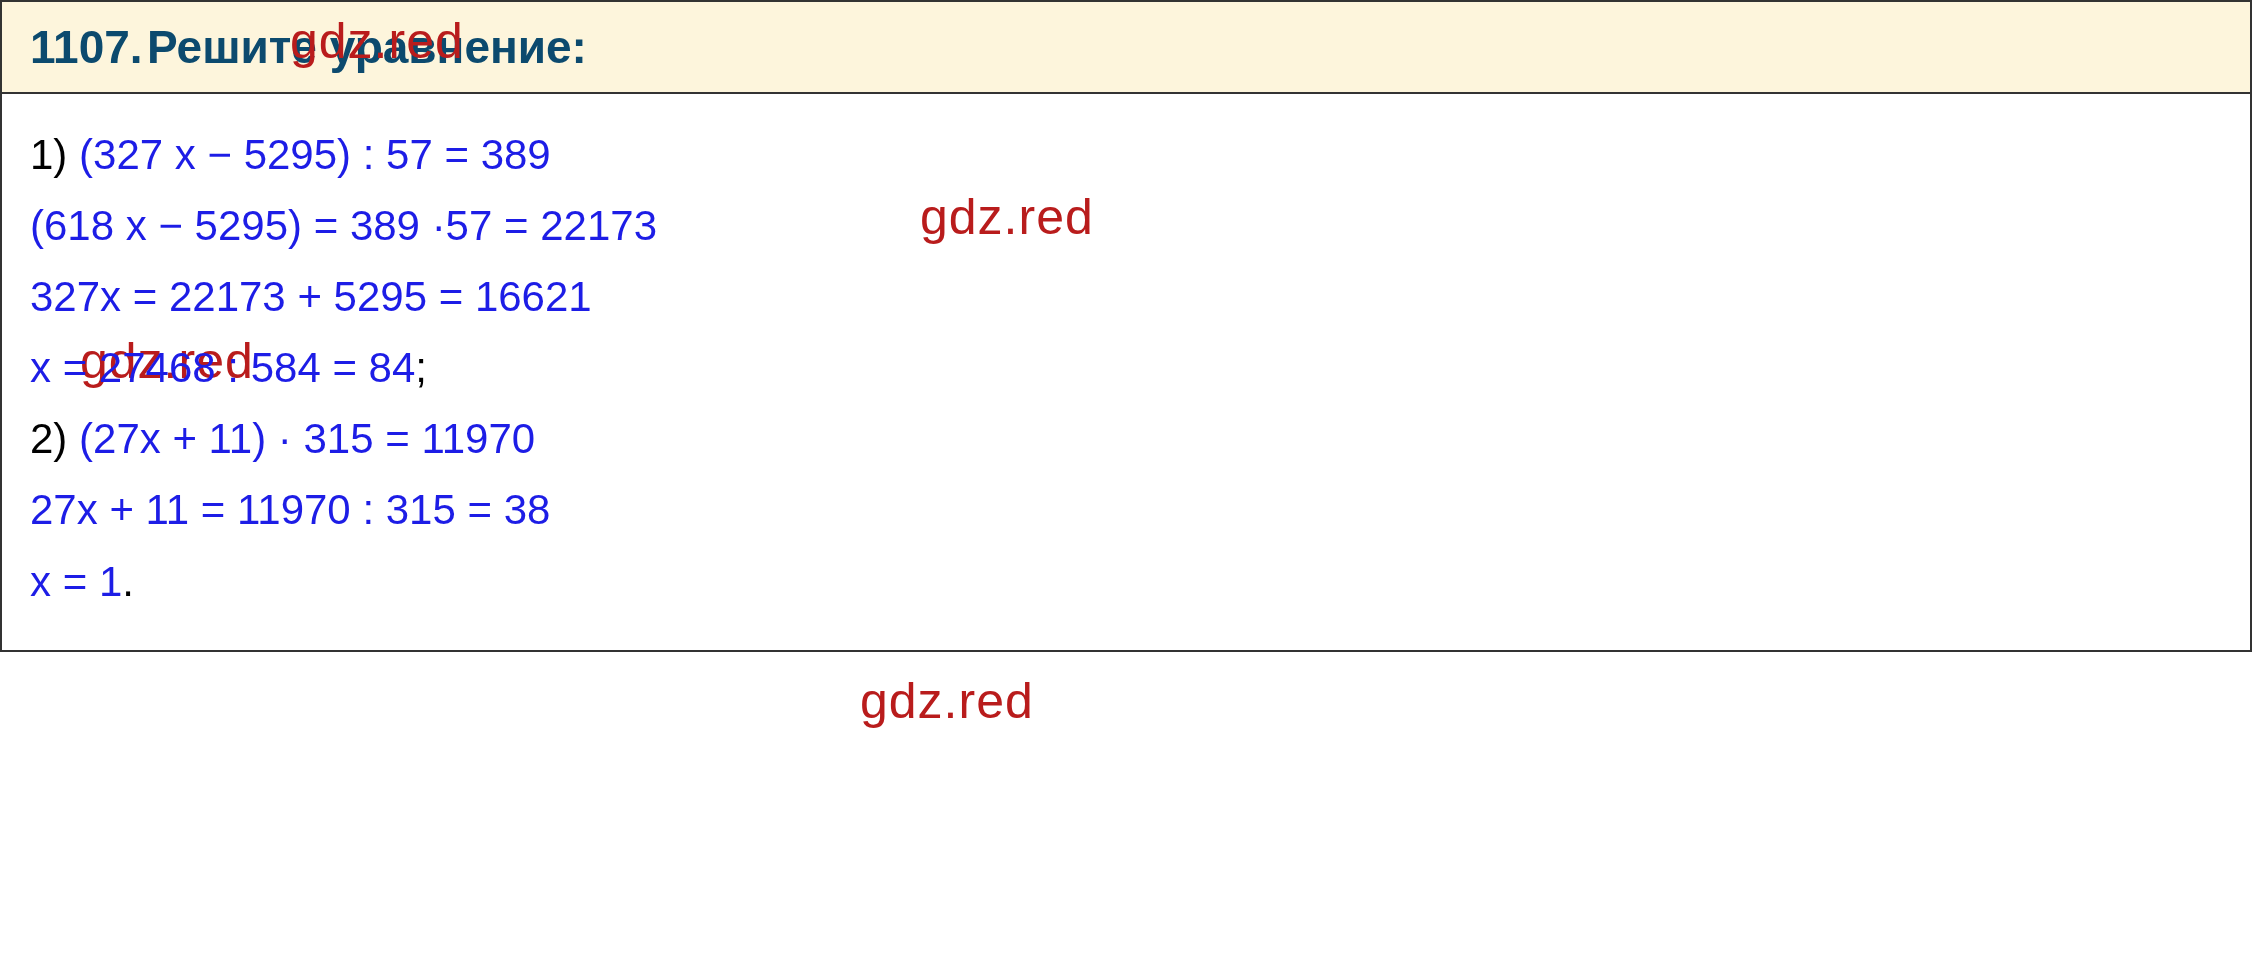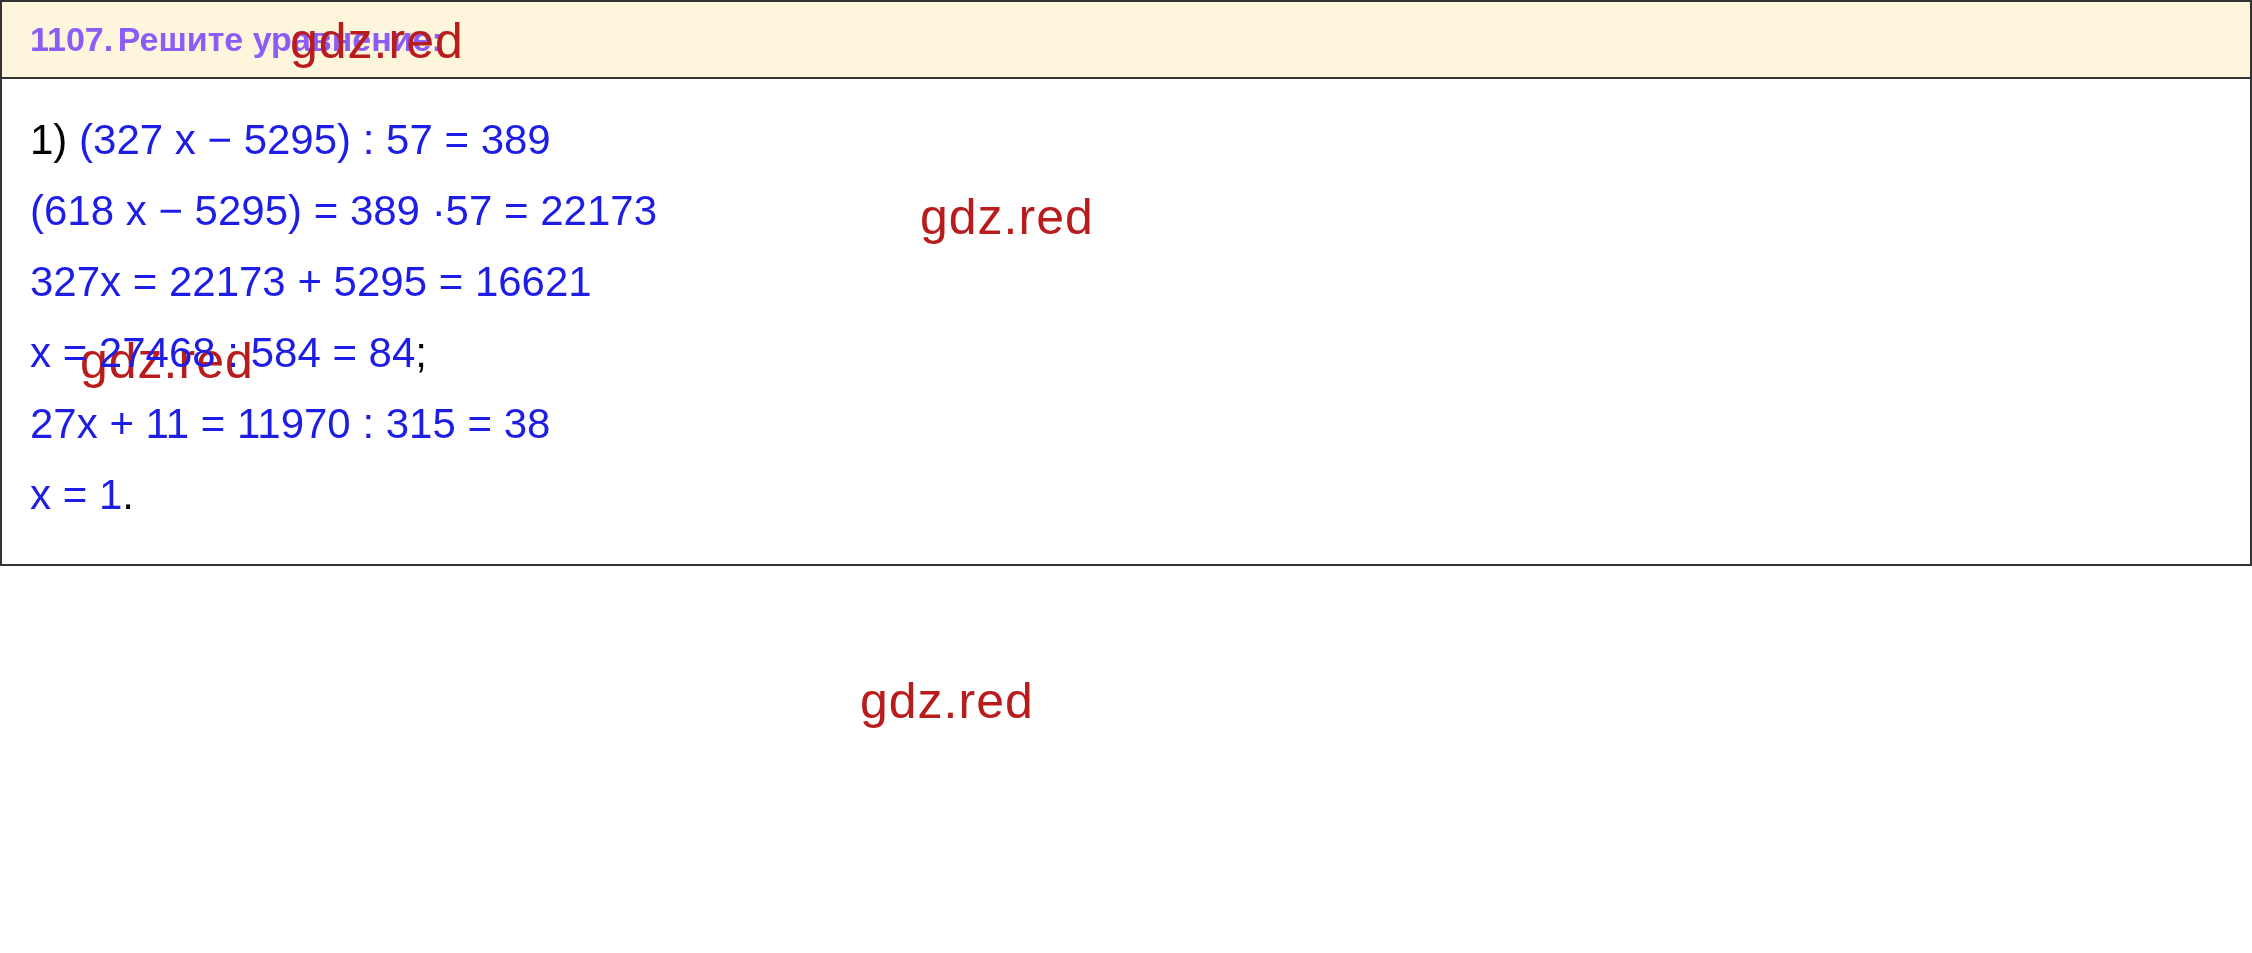--- a/index.html
+++ b/index.html
@@ -17,23 +17,23 @@
     .container {
       width: 100%;
       border: 2px solid #333;
     }
     .header {
       background: #fdf5dc;
       border-bottom: 2px solid #333;
       padding: 18px 28px;
     }
     .header-text {
-      font-size: 34px;
+      font-size: 46px;
       font-weight: bold;
-      color: #8b5cf6;
+      color: #0c4a6e;
     }
     .content {
       padding: 28px 44px 30px 28px;
       background: #fff;
     }
     .line {
       font-size: 42px;
       line-height: 1.55;
       margin-bottom: 6px;
     }
@@ -96,20 +96,24 @@
       <span class="blue">(618 x − 5295) = 389 ·57 = 22173</span>
     </div>
     <div class="line">
       <span class="blue">327x = 22173 + 5295 = 16621</span>
     </div>
     <div class="line">
       <span class="blue">x = 27468 : 584 = </span><span class="blue bold">84</span><span class="black">;</span>
     </div>
 
     <div class="line">
+      <span class="black">2)</span>
+      <span class="blue">(27x + 11) · 315 = 11970</span>
+    </div>
+    <div class="line">
       <span class="blue">27x + 11 = 11970 : 315 = 38</span>
     </div>
     <div class="line">
       <span class="blue">x = </span><span class="blue bold">1</span><span class="black">.</span>
     </div>
 
   </div>
 </div>
 
 <div class="watermark wm1">gdz.red</div>

